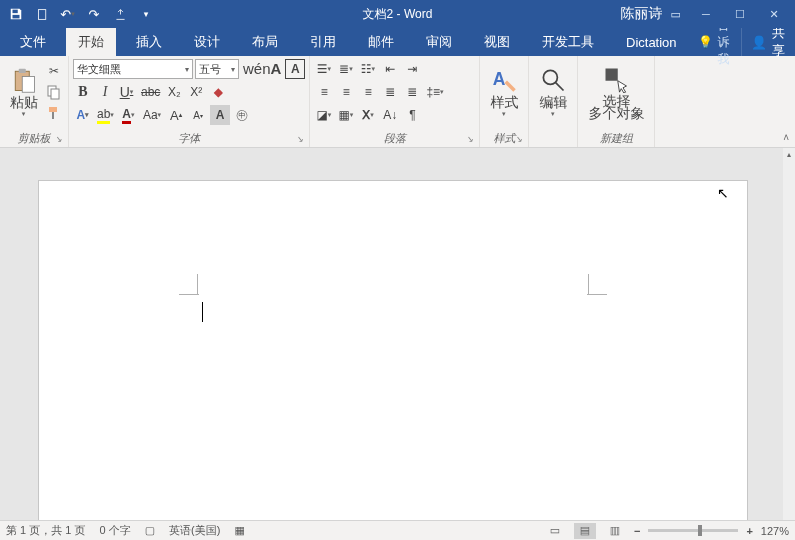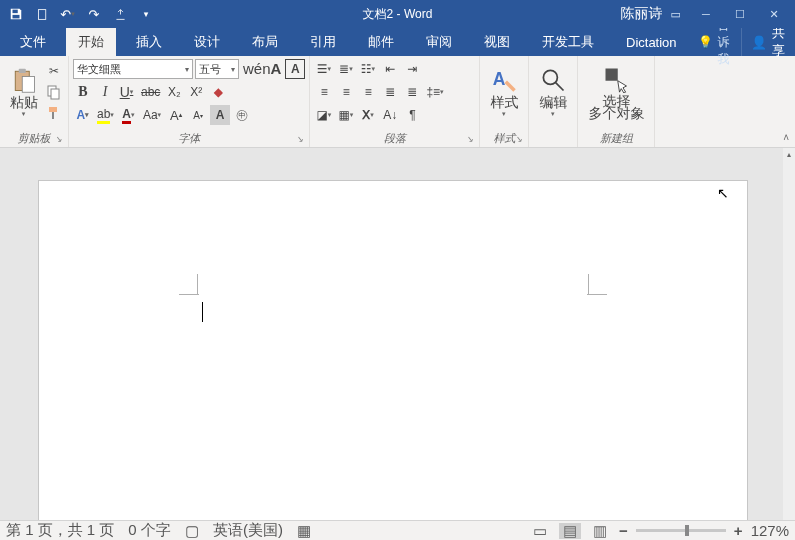--- a/index.html
+++ b/index.html
@@ -47,21 +47,21 @@
 .docarea { position: absolute; top: 148px; left: 0; right: 0; bottom: 20px; background: #e6e6e6; overflow: hidden; }
 .page { position: absolute; left: 38px; top: 32px; width: 710px; height: 360px; background: #fff; border: 1px solid #c6c6c6; }
 .margin-mark { position: absolute; border-color: #b0b0b0; }
 .mm-tl-h { top: 113px; left: 140px; width: 20px; border-top: 1px solid #b0b0b0; }
 .mm-tl-v { top: 93px; left: 158px; height: 20px; border-left: 1px solid #b0b0b0; }
 .mm-tr-h { top: 113px; right: 140px; width: 20px; border-top: 1px solid #b0b0b0; }
 .mm-tr-v { top: 93px; right: 158px; height: 20px; border-left: 1px solid #b0b0b0; }
 .cursor { position: absolute; top: 121px; left: 163px; width: 1px; height: 20px; background: #000; }
 
 
-.statusbar { position: absolute; bottom: 0; left: 0; right: 0; height: 20px; background: #f3f2f1; border-top: 1px solid #d4d4d4; display: flex; align-items: center; font-size: 15px; color: #555; padding: 0 6px; gap: 14px; }
+.statusbar { position: absolute; bottom: 0; left: 0; right: 0; height: 20px; background: #f3f2f1; border-top: 1px solid #d4d4d4; display: flex; align-items: center; font-size: 11px; color: #555; padding: 0 6px; gap: 14px; }
 .sb-right { margin-left: auto; display: flex; align-items: center; gap: 8px; }
 .viewbtn { width: 22px; height: 16px; display: flex; align-items: center; justify-content: center; color: #666; }
 .viewbtn.active { background: #d0d0d0; }
 .slider { width: 90px; height: 3px; background: #c8c8c8; position: relative; }
 .slider .thumb { position: absolute; left: 55%; top: -4px; width: 4px; height: 11px; background: #888; }
 
 .scrollbar-v { position: absolute; right: 0; top: 148px; bottom: 20px; width: 12px; background: #efefef; }
 .scroll-arrow { width: 12px; height: 12px; display:flex; align-items:center; justify-content:center; font-size:8px; color:#666;}
 .mouse-cursor { position: absolute; top: 185px; left: 717px; font-size: 14px; pointer-events: none; }
 </style>

